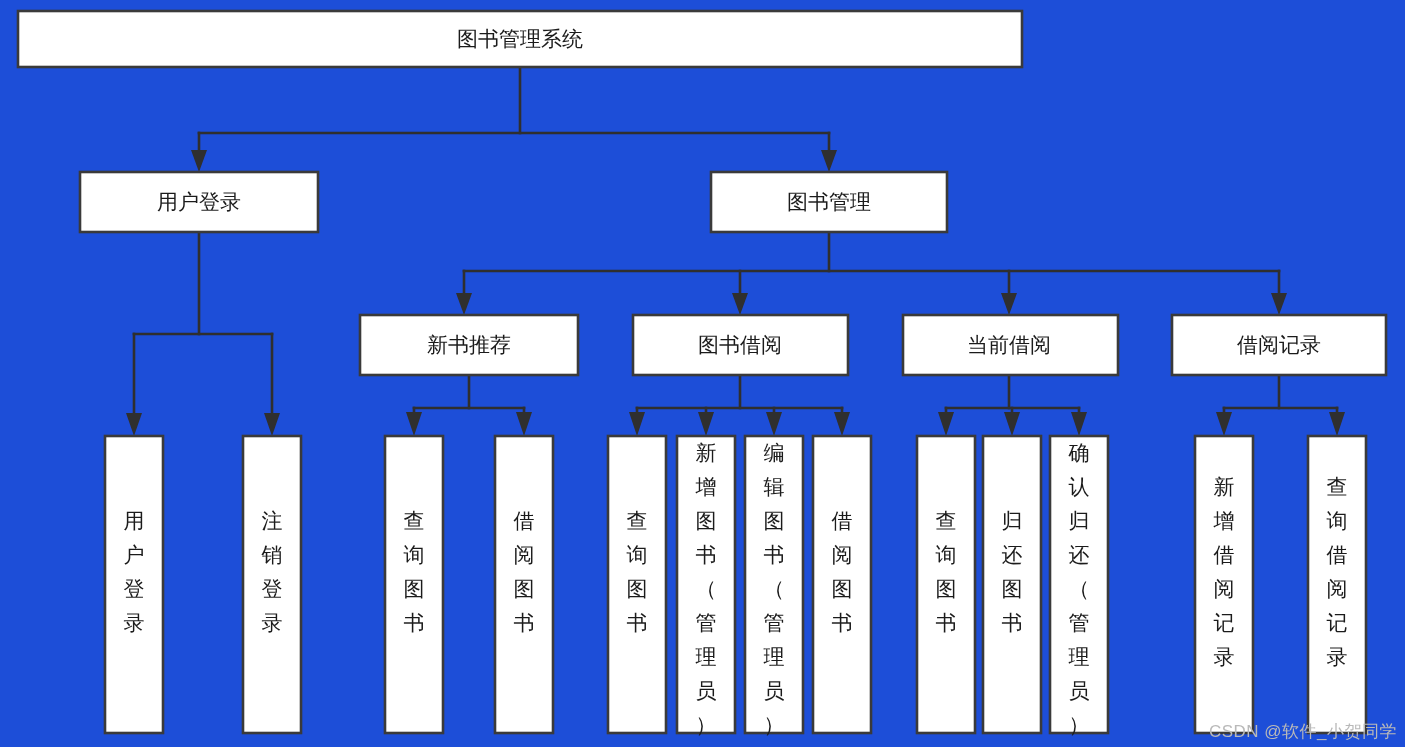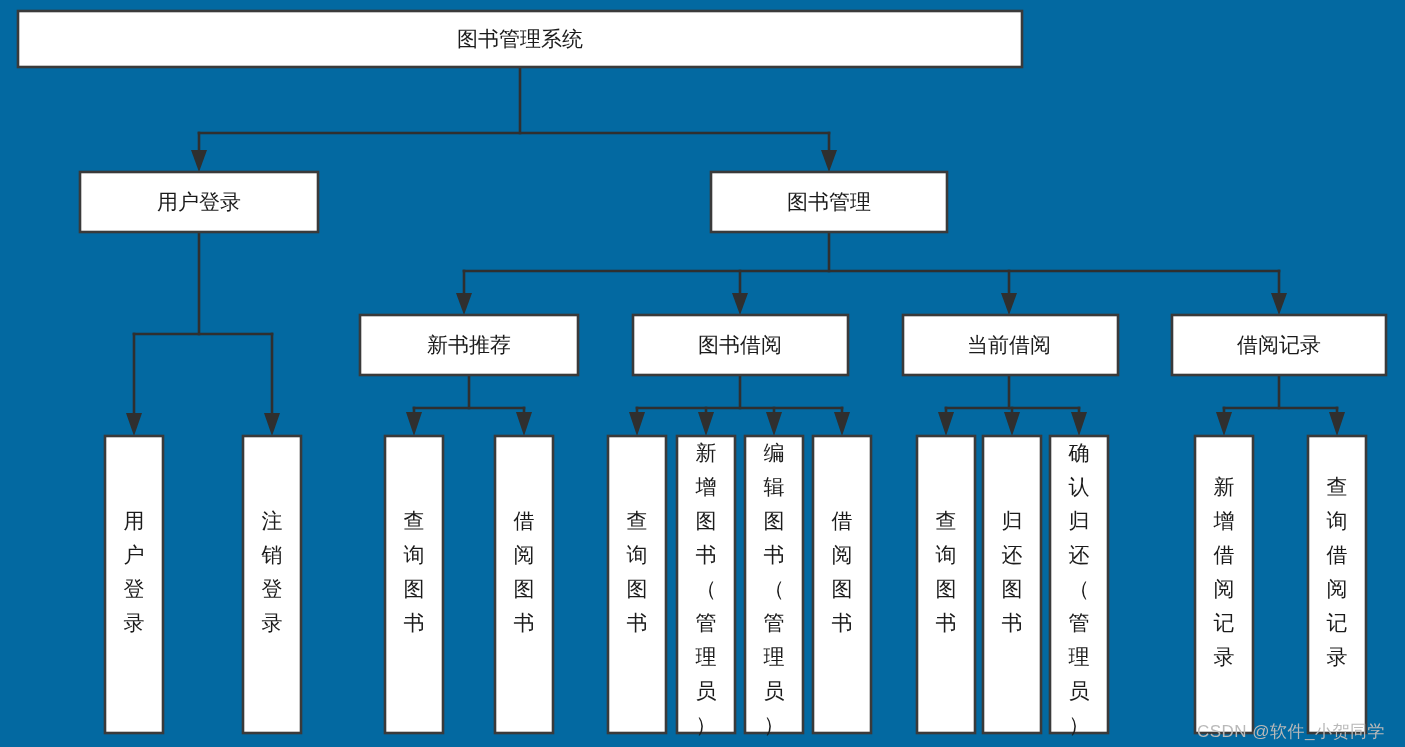--- a/index.html
+++ b/index.html
@@ -10,21 +10,21 @@
   body {
     width: 1405px;
     height: 747px;
     font-family: "Liberation Sans", "DejaVu Sans", sans-serif;
     overflow: hidden;
   }
   #diagram-root {
     position: relative;
     width: 1405px;
     height: 747px;
-    background: #0369a1;
+    background: #1d4ed8;
   }
   svg.diagram-canvas {
     position: absolute;
     top: 0;
     left: 0;
     width: 1405px;
     height: 747px;
   }
   .node-box {
     fill: #ffffff;
@@ -49,21 +49,21 @@
     dominant-baseline: middle;
   }
   .node-label-v {
     font-family: "Liberation Sans", "DejaVu Sans", sans-serif;
     font-size: 21px;
     fill: #1b1b1b;
     text-anchor: middle;
   }
   .watermark {
     position: absolute;
-    right: 20px;
+    right: 8px;
     bottom: 4px;
     font-family: "Liberation Sans", "DejaVu Sans", sans-serif;
     font-size: 17px;
     color: #b9b9b9;
     letter-spacing: 0.5px;
     white-space: nowrap;
     user-select: none;
   }
 </style>
 </head>

